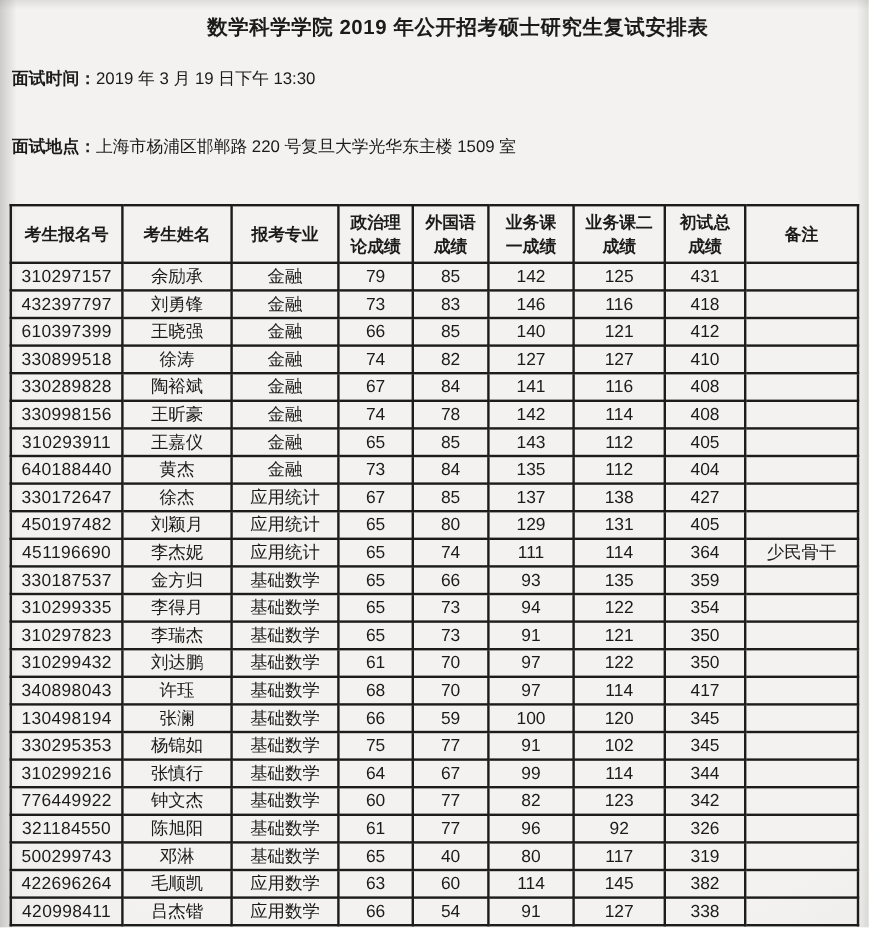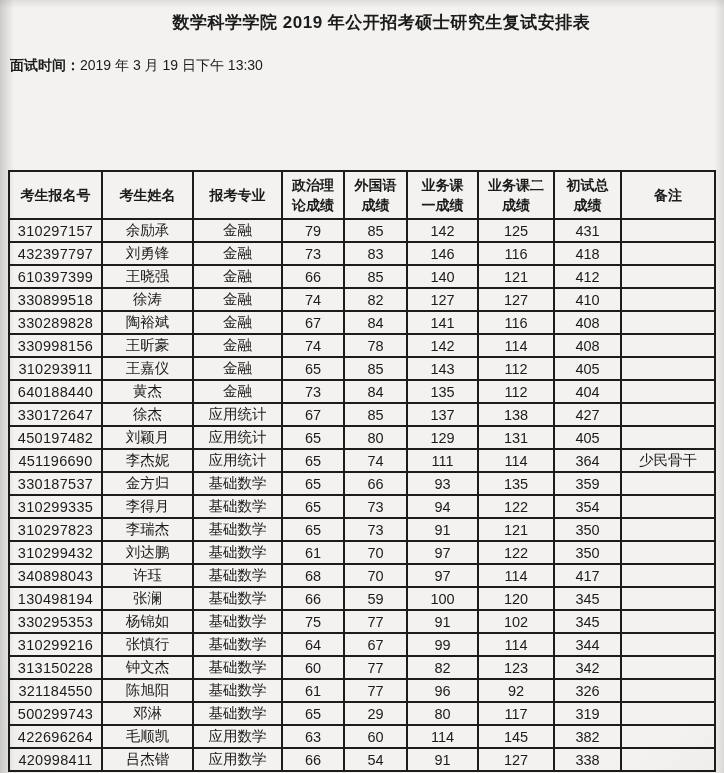--- a/index.html
+++ b/index.html
@@ -80,20 +80,23 @@
 <body>
 
 <div class="page">
 
   <h1 class="doc-title">数学科学学院 2019 年公开招考硕士研究生复试安排表</h1>
 
   <div class="info-line info-time">
     <span class="lbl">面试时间：</span><span>2019 年 3 月 19 日下午 13:30</span>
   </div>
 
+  <div class="info-line info-place">
+    <span class="lbl">面试地点：</span><span>上海市杨浦区邯郸路 220 号复旦大学光华东主楼 1509 室</span>
+  </div>
 
   <table class="results">
     <colgroup>
         <col style="width: 93px;">
         <col style="width: 91px;">
         <col style="width: 89px;">
         <col style="width: 62px;">
         <col style="width: 63px;">
         <col style="width: 71px;">
         <col style="width: 76px;">
@@ -340,21 +343,21 @@
           <td class="c-cjk">张慎行</td>
           <td class="c-cjk">基础数学</td>
           <td class="c-num">64</td>
           <td class="c-num">67</td>
           <td class="c-num">99</td>
           <td class="c-num">114</td>
           <td class="c-num">344</td>
           <td class="c-remark"></td>
         </tr>
         <tr>
-          <td class="c-reg">313150228</td>
+          <td class="c-reg">776449922</td>
           <td class="c-cjk">钟文杰</td>
           <td class="c-cjk">基础数学</td>
           <td class="c-num">60</td>
           <td class="c-num">77</td>
           <td class="c-num">82</td>
           <td class="c-num">123</td>
           <td class="c-num">342</td>
           <td class="c-remark"></td>
         </tr>
         <tr>
@@ -366,21 +369,21 @@
           <td class="c-num">96</td>
           <td class="c-num">92</td>
           <td class="c-num">326</td>
           <td class="c-remark"></td>
         </tr>
         <tr>
           <td class="c-reg">500299743</td>
           <td class="c-cjk">邓淋</td>
           <td class="c-cjk">基础数学</td>
           <td class="c-num">65</td>
-          <td class="c-num">29</td>
+          <td class="c-num">40</td>
           <td class="c-num">80</td>
           <td class="c-num">117</td>
           <td class="c-num">319</td>
           <td class="c-remark"></td>
         </tr>
         <tr>
           <td class="c-reg">422696264</td>
           <td class="c-cjk">毛顺凯</td>
           <td class="c-cjk">应用数学</td>
           <td class="c-num">63</td>

